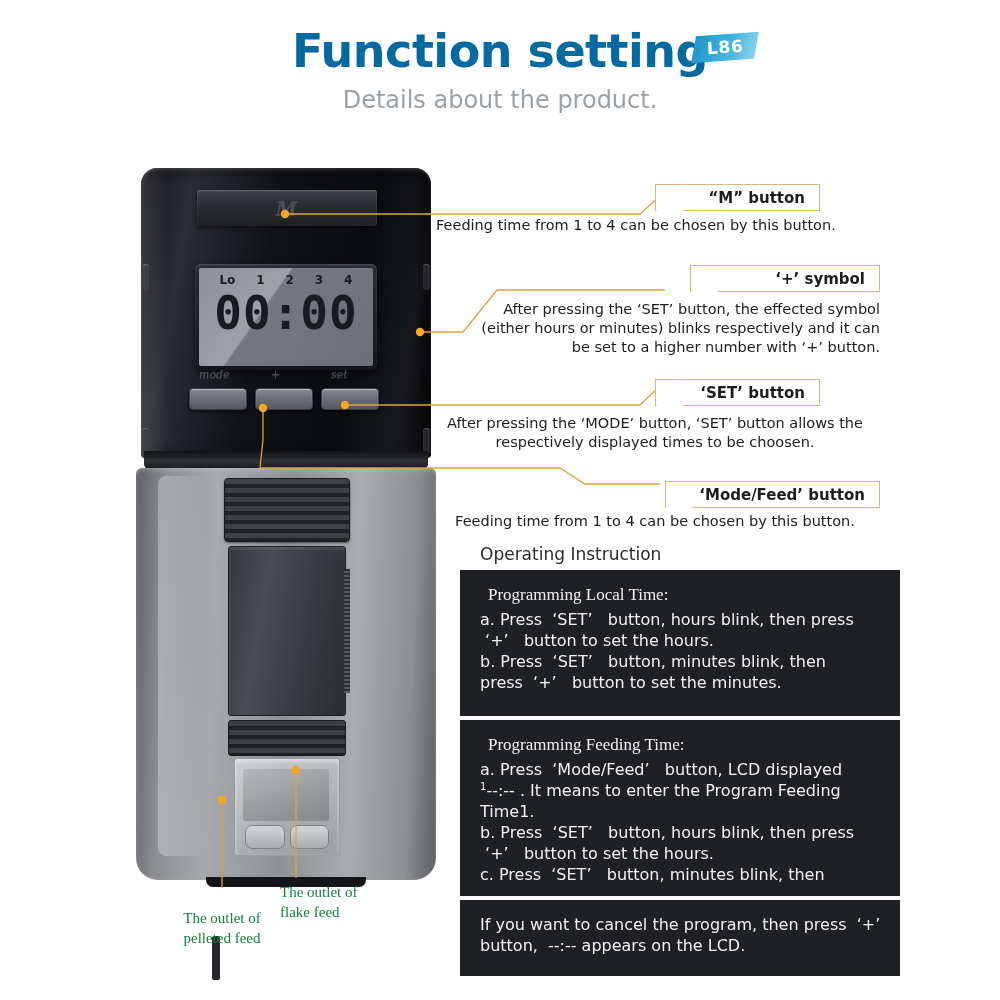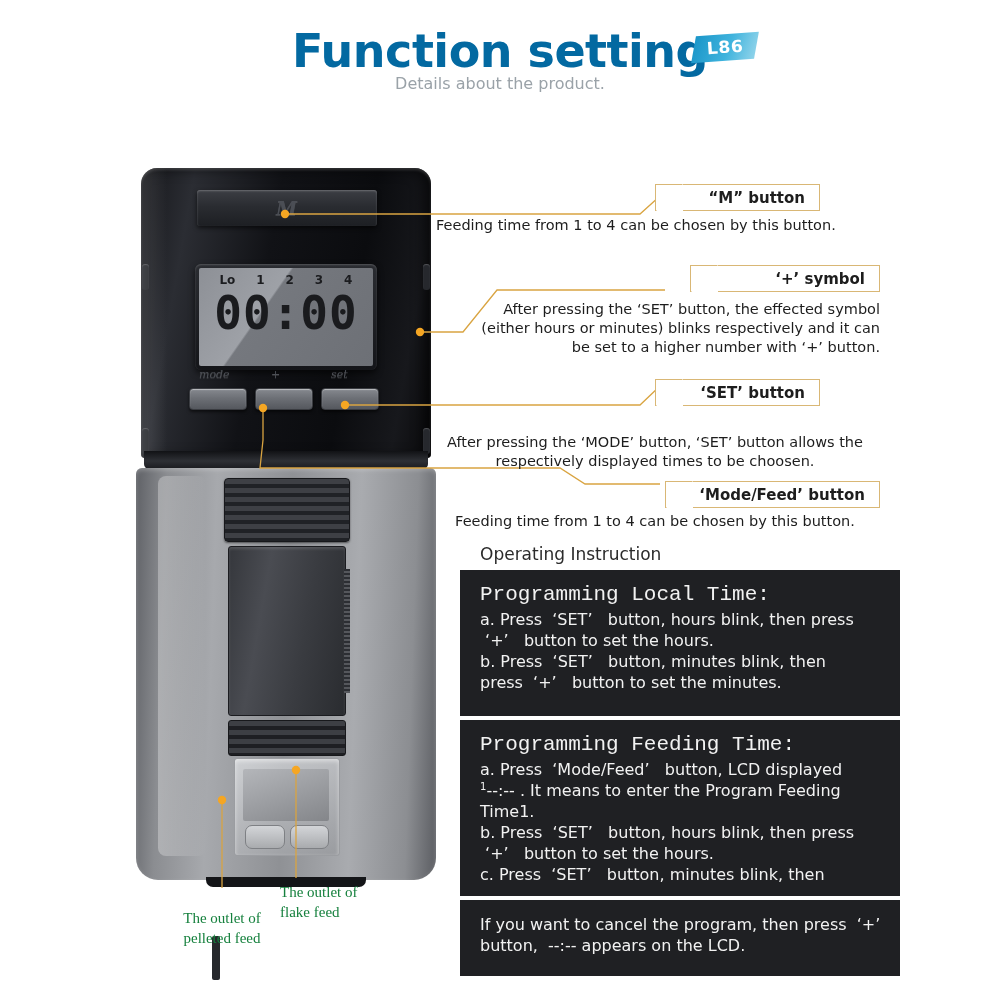--- a/index.html
+++ b/index.html
@@ -25,21 +25,21 @@
     position:absolute;right:-48px;top:6px;
     background:linear-gradient(100deg,#1b96c9 0%,#3fb3dd 55%,#8fd3ea 100%);
     color:#ffffff;font-size:17px;font-weight:bold;
     padding:3px 13px 4px 13px;
     transform:skewX(-14deg) rotate(-4deg);
     letter-spacing:0.5px;
     font-family:"DejaVu Sans", sans-serif;
   }
   .badge span{display:inline-block;transform:skewX(14deg);}
   .subtitle{
-    margin-top:0;font-size:16px;color:#9aa2a8;
+    margin-top:12px;font-size:24px;color:#9aa2a8;
     font-family:"DejaVu Sans", sans-serif;font-weight:normal;
   }
 
   
   .product{position:absolute;left:136px;top:168px;width:300px;height:700px;}
 
   .unit-top{
     position:absolute;left:5px;top:0;width:290px;height:290px;
     background:linear-gradient(100deg,#15161a 0%,#2b2d33 16%,#111216 42%,#0b0c0f 70%,#17181c 88%,#0a0a0c 100%);
     border-radius:16px 16px 4px 4px;
@@ -212,22 +212,23 @@
   }
   .dark-box{
     position:absolute;left:460px;width:440px;
     background:#1f2023;color:#f2f2f2;box-sizing:border-box;
     padding:14px 18px 12px 20px;
   }
   .db1{top:570px;height:146px;}
   .db2{top:720px;height:176px;}
   .db3{top:900px;height:76px;}
   .db-title{
-    font-size:21px;line-height:22px;margin-bottom:3px;
-    font-family:Liberation Mono, monospace;
+    font-size:17px;line-height:22px;margin-bottom:3px;
+    font-family:Liberation Serif, serif;
+    margin-left:8px;
   }
   .db-line{
     font-size:16px;line-height:21px;
     font-family:"DejaVu Sans", sans-serif;white-space:pre-wrap;
   }
   .sup{
     font-size:10px;vertical-align:super;line-height:0;
   }
 
   
@@ -337,21 +338,21 @@
   <div class="callout-box" style="left:690px;top:265px;width:190px;">
     <div class="cut"></div>
     <div class="callout-title">‘+’ symbol</div>
   </div>
   <div class="callout-body ta-right" style="left:460px;top:300px;width:420px;">After pressing the  ‘SET’   button, the effected symbol (either hours or minutes) blinks respectively and it can be set to a higher number with  ‘+’  button.</div>
 
   <div class="callout-box" style="left:655px;top:379px;width:165px;">
     <div class="cut"></div>
     <div class="callout-title">‘SET’ button</div>
   </div>
-  <div class="callout-body ta-center" style="left:436px;top:433px;width:438px;">After pressing the  ‘MODE’  button,  ‘SET’  button allows the respectively displayed times to be choosen.</div>
+  <div class="callout-body ta-center" style="left:436px;top:414px;width:438px;">After pressing the  ‘MODE’  button,  ‘SET’  button allows the respectively displayed times to be choosen.</div>
 
   <div class="callout-box" style="left:665px;top:481px;width:215px;">
     <div class="cut"></div>
     <div class="callout-title">‘Mode/Feed’ button</div>
   </div>
   <div class="callout-body ta-center" style="left:436px;top:512px;width:438px;">Feeding time from 1 to 4 can be chosen by this button.</div>
 
   <div class="op-head">Operating Instruction</div>
 
   <div class="dark-box db1">

